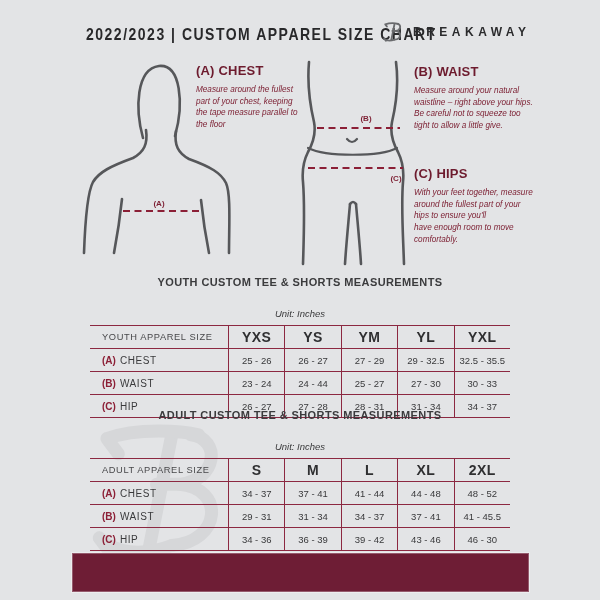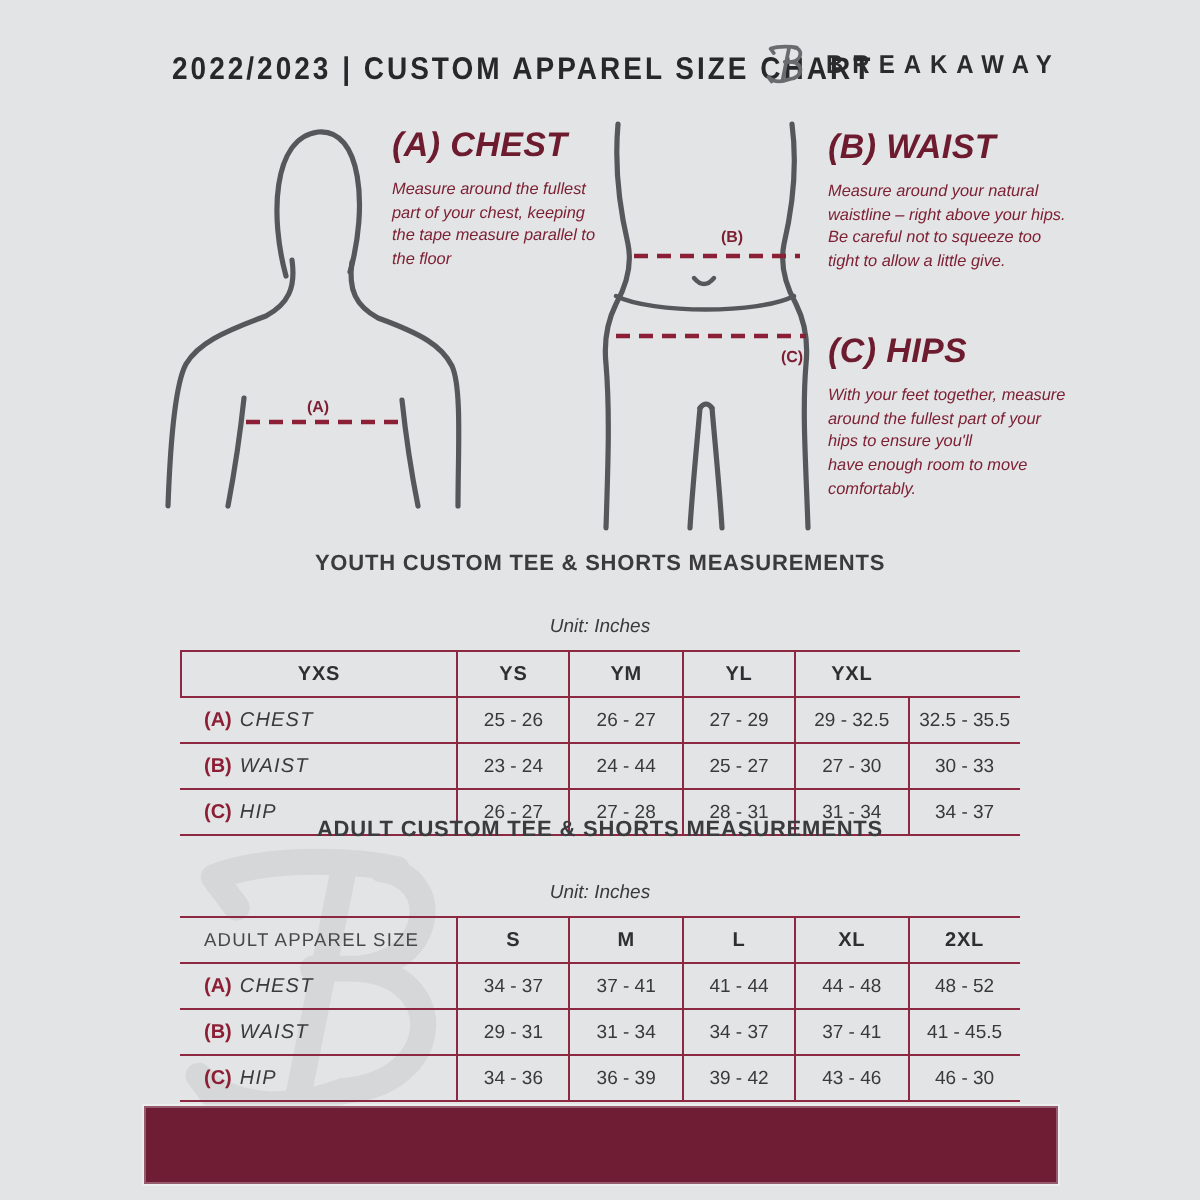--- a/index.html
+++ b/index.html
@@ -23,21 +23,21 @@
   .brand-name {
     font-size:12px; font-weight:700; letter-spacing:4.5px;
     color:#2b2b2d; transform:scaleY(1.08); transform-origin:left center;
     white-space:nowrap;
   }
 
   
   .figures { position:absolute; left:0; top:50px; width:600px; height:222px; z-index:1; }
   .instr { position:absolute; z-index:2; }
   .instr h3 {
-    font-size:17px; font-weight:700; color:#6d1b2e; letter-spacing:0.2px;font-style:italic;
+    font-size:13px; font-weight:700; color:#6d1b2e; letter-spacing:0.2px;
   }
   .instr p {
     margin-top:6px; font-size:8.2px; font-style:italic; line-height:1.42;
     color:#7d2134; white-space:pre-line;
   }
   .instr-chest { left:196px; top:63px; width:110px; }
   .instr-waist { left:414px; top:64px; width:122px; }
   .instr-hips  { left:414px; top:166px; width:122px; }
 
   
@@ -45,23 +45,23 @@
   .tb-youth { top:276px; }
   .tb-adult { top:409px; }
   .tbl-title { text-align:center; font-size:11px; font-weight:700; letter-spacing:0.4px; color:#3b3b3d; }
   .tbl-unit  { text-align:center; font-size:9.5px; font-style:italic; color:#3b3b3d; margin-top:20px; }
   .grid { margin-top:6px; border-top:1.4px solid #8c2841; }
   .trow { display:grid; grid-template-columns:138px repeat(5, 1fr); height:23px; border-bottom:1.4px solid #8c2841; }
   .cell { display:flex; align-items:center; justify-content:center; font-size:9.5px; color:#39393b; }
   .cell.vline { border-left:1.4px solid #8c2841; }
   .cell.lbl { justify-content:flex-start; padding-left:12px; }
   .hdr-lbl { font-size:9.3px; letter-spacing:0.6px; color:#48484a; }
-  .size-code { font-weight:700; font-size:10px; color:#2f2f31; letter-spacing:0.4px; }
+  .size-code { font-weight:700; font-size:14px; color:#2f2f31; letter-spacing:0.4px; }
   .row-key { color:#8c1f36; font-weight:700; margin-right:4px; font-size:10px; }
-  .row-name { font-size:10px; letter-spacing:0.6px; color:#3a3a3c;font-style:italic; }
+  .row-name { font-size:10px; letter-spacing:0.6px; color:#3a3a3c; }
 
   
   .watermark { position:absolute; left:84px; top:408px; width:168px; height:168px; color:#d6d7d9; z-index:0; }
   .footer-bar {
     position:absolute; left:72px; top:553px; width:457px; height:39px;
     background:#6e1d35; z-index:4;
     box-shadow:inset 0 0 0 1px rgba(255,255,255,0.28), 0 0 0 1px rgba(255,255,255,0.35);
   }
 </style>
 </head>
@@ -136,20 +136,21 @@
 
   <svg class="watermark" viewBox="0 0 44 44">
     <use href="#bk-logo"></use>
   </svg>
 
   <section class="table-block tb-youth">
     <div class="tbl-title">YOUTH CUSTOM TEE &amp; SHORTS MEASUREMENTS</div>
     <div class="tbl-unit">Unit: Inches</div>
     <div class="grid">
       <div class="trow">
+        <div class="cell lbl hdr-lbl">YOUTH APPAREL SIZE</div>
         <div class="cell vline size-code">YXS</div>
         <div class="cell vline size-code">YS</div>
         <div class="cell vline size-code">YM</div>
         <div class="cell vline size-code">YL</div>
         <div class="cell vline size-code">YXL</div>
       </div>
       <div class="trow">
         <div class="cell lbl">
           <span class="row-key">(A)</span>
           <span class="row-name">CHEST</span>

